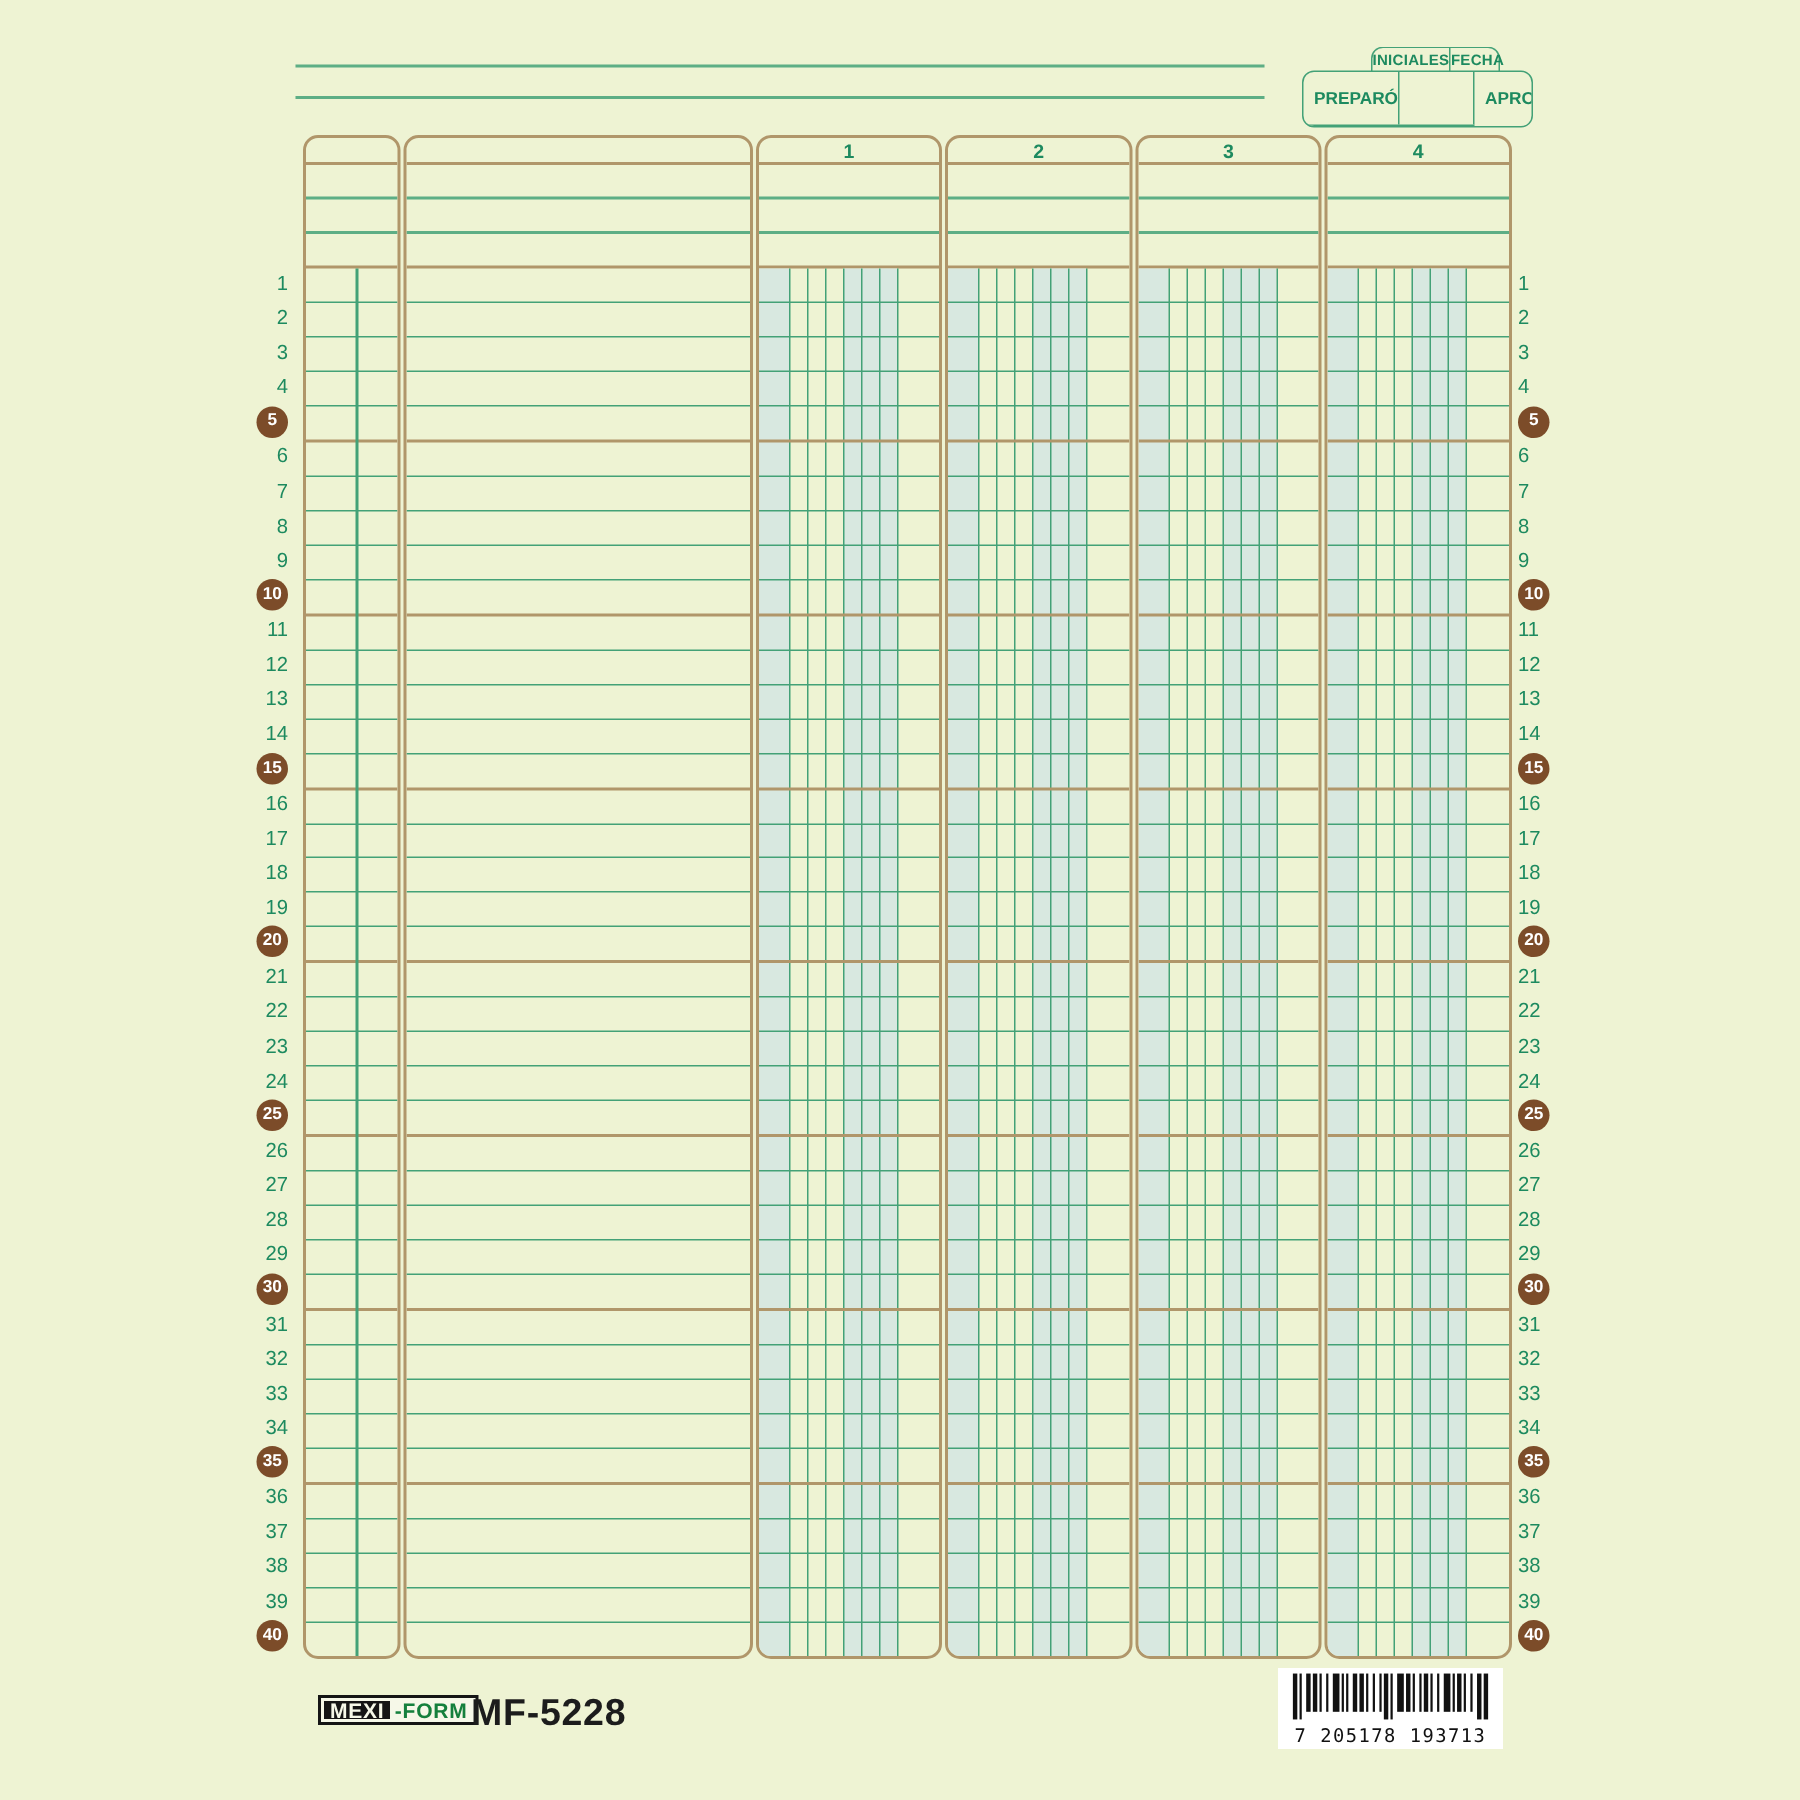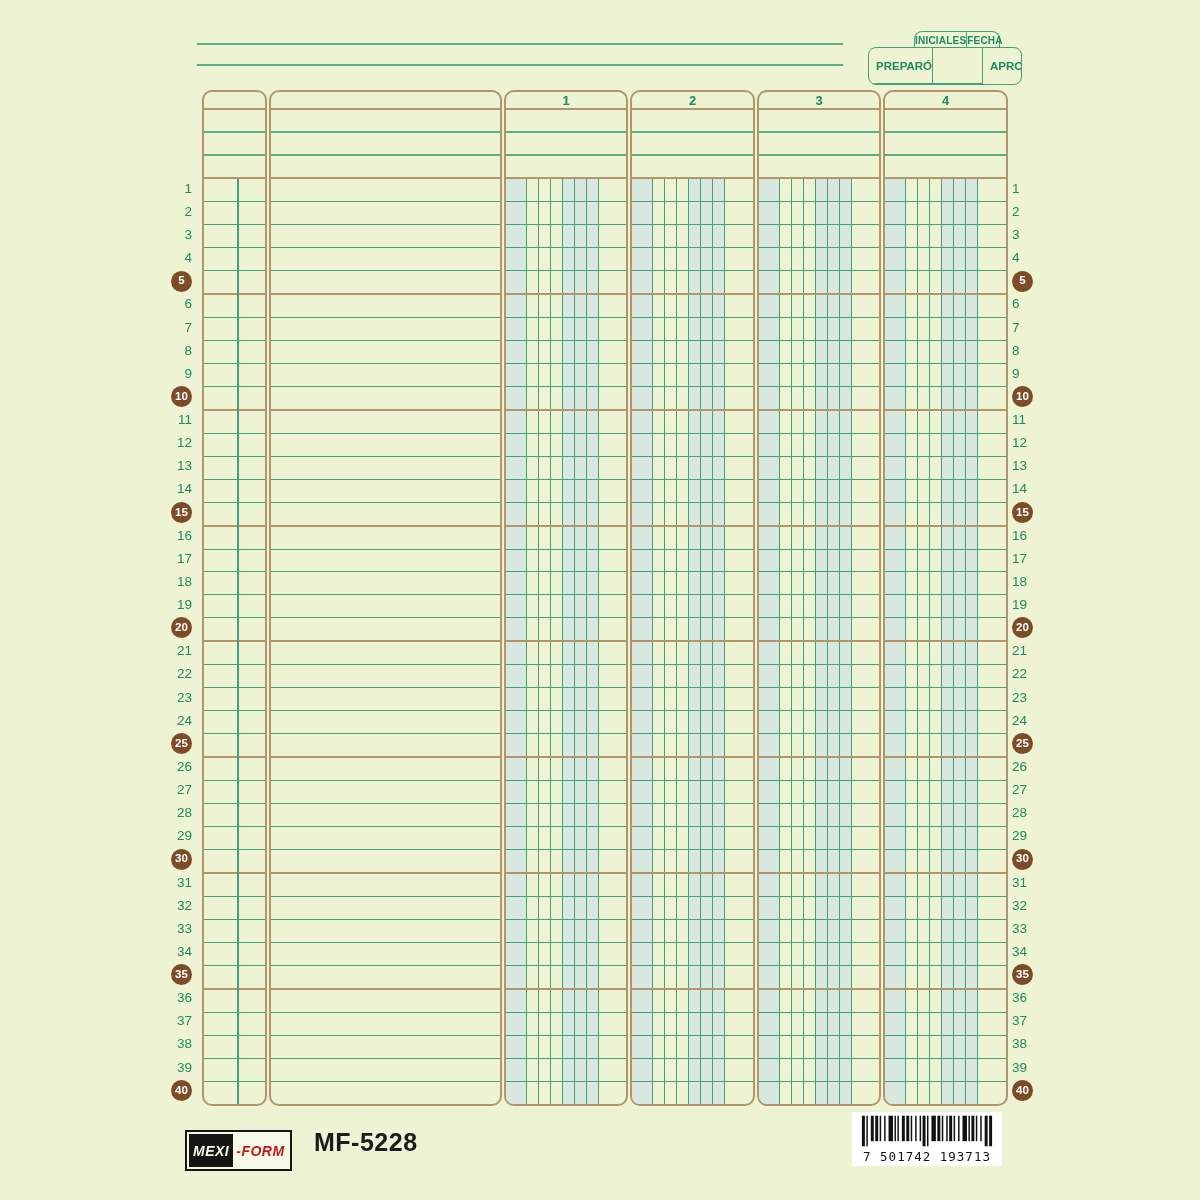--- a/index.html
+++ b/index.html
@@ -65,25 +65,25 @@
   .rownums.left{left:144px;}
   .rownums.right{left:1008px;}
   .rnum-line{flex:1;display:flex;align-items:center;}
   .left .rnum-line{justify-content:flex-end;padding-right:4px;}
   .right .rnum-line{justify-content:flex-start;padding-left:4px;}
   .rnum{color:var(--text-green);font-size:13.5px;line-height:1;}
   .rnum.circ{background:var(--circle-brown);color:#fff;width:21px;height:21px;border-radius:50%;
     display:flex;align-items:center;justify-content:center;font-weight:bold;font-size:11.5px;}
 
   
-  .logo{position:absolute;left:185px;top:1130px;height:41px;border:2px solid #151515;
-    background:#f6f8e8;display:flex;align-items:stretch;padding:2px;font-style:italic;}
+  .logo{position:absolute;left:212px;top:1130px;height:20px;border:2px solid #151515;
+    background:#f6f8e8;display:flex;align-items:stretch;padding:2px;}
   .logo-black{background:#151515;color:#f6f8e8;font-weight:bold;font-size:14px;
     display:flex;align-items:center;padding:0 4px;letter-spacing:.5px;}
-  .logo-rest{color:#b91c1c;font-weight:bold;font-size:14px;display:flex;align-items:center;
+  .logo-rest{color:#15803d;font-weight:bold;font-size:14px;display:flex;align-items:center;
     padding:0 3px;letter-spacing:.5px;}
   .model{position:absolute;left:314px;top:1128px;font-size:25px;font-weight:bold;
     color:#1c1c1c;letter-spacing:.5px;}
   .barcode{position:absolute;left:852px;top:1112px;width:150px;height:54px;background:#fff;
     display:flex;flex-direction:column;align-items:center;}
   .bc-bars{width:142px;height:34px;margin-top:2px;}
   .bc-digits{font-family:"DejaVu Sans Mono", monospace;font-size:12.5px;color:#111;
     letter-spacing:1px;margin-top:1px;white-space:pre;}
 </style>
 </head>
@@ -731,16 +731,16 @@
         <rect x="66" y="2" width="1" height="30" fill="#111"></rect>
         <rect x="69" y="2" width="1" height="30" fill="#111"></rect>
         <rect x="72" y="2" width="3" height="30" fill="#111"></rect>
         <rect x="76" y="2" width="1" height="30" fill="#111"></rect>
         <rect x="78" y="2" width="2" height="30" fill="#111"></rect>
         <rect x="81" y="2" width="1" height="30" fill="#111"></rect>
         <rect x="84" y="2" width="1" height="30" fill="#111"></rect>
         <rect x="87" y="2" width="2" height="36" fill="#111"></rect>
         <rect x="90" y="2" width="2" height="36" fill="#111"></rect>
       </svg>
-    <div class="bc-digits">7 501742 193713</div>
+    <div class="bc-digits">7 205178 193713</div>
   </div>
 
 </div>
 
 </body></html>

